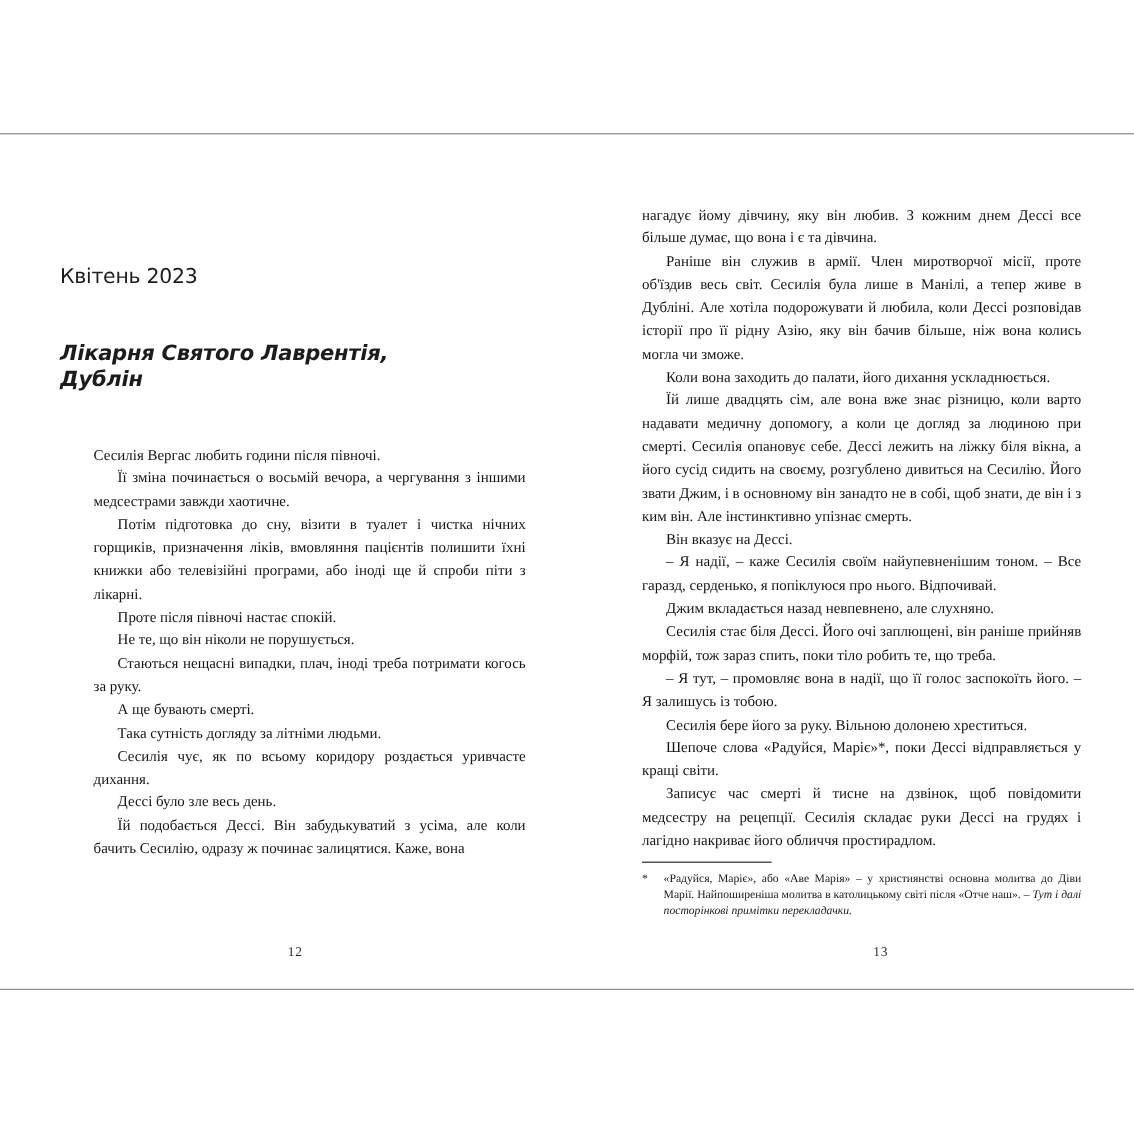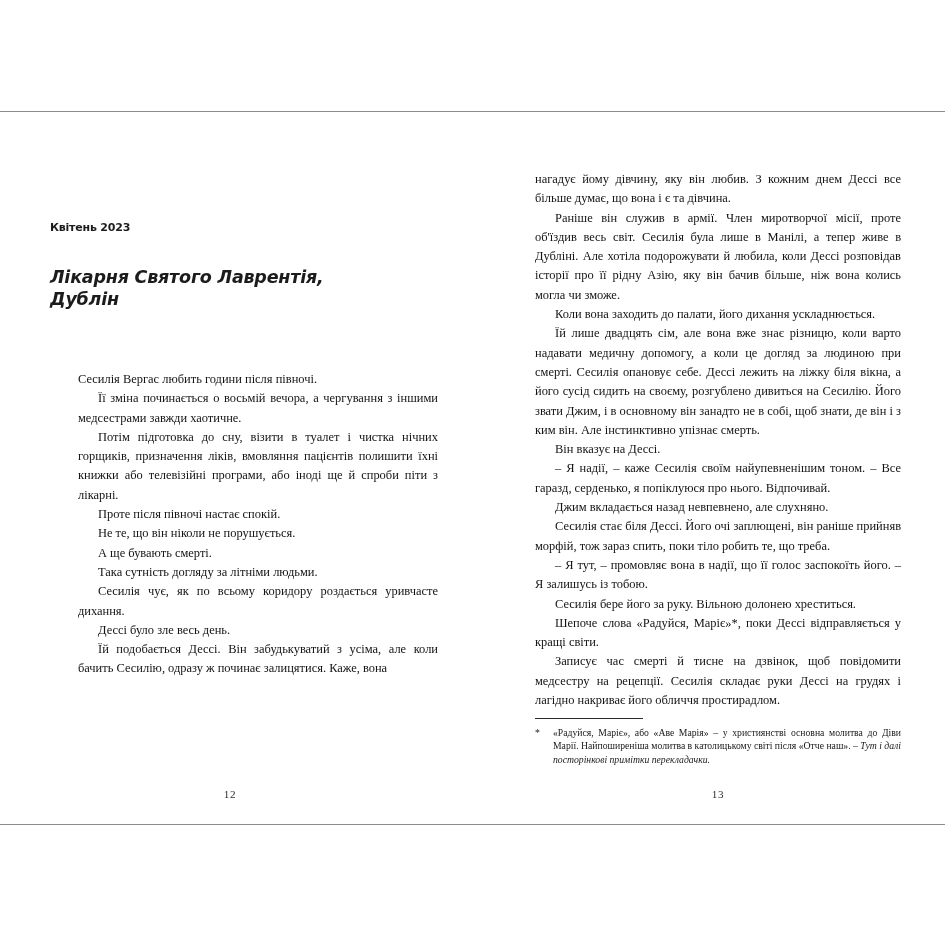--- a/index.html
+++ b/index.html
@@ -46,25 +46,25 @@
 
   
   .heading-block {
     position: absolute;
     left: 0;
     top: 110px;
     width: 100%;
   }
   .chapter-date {
     font-family: "DejaVu Sans", "Liberation Sans", sans-serif;
-    font-size: 11px;
-    font-weight: 700;
+    font-size: 17px;
+    font-weight: 400;
     letter-spacing: -0.2px;
     color: #1c1c1c;
-    margin: 0 0 32px 0;
+    margin: 0 0 43px 0;
     line-height: 1.1;
   }
   .chapter-place {
     font-family: "DejaVu Sans", "Liberation Sans", sans-serif;
     font-size: 17.5px;
     font-weight: 700;
     letter-spacing: -0.2px;
     color: #1c1c1c;
     margin: 0;
     line-height: 1.28;
@@ -114,21 +114,21 @@
   .footnote-text {
     flex: 1 1 auto;
     text-align: justify;
   }
   .footnote-text i { font-style: italic; }
 
   
   .folio {
     position: absolute;
     bottom: 26px;
-    left: 0;
+    left: 16px;
     width: 100%;
     text-align: center;
     font-size: 11.2px;
     color: #2e2e2e;
     letter-spacing: 0.6px;
   }
 </style>
 </head>
 <body>
 
@@ -140,20 +140,21 @@
       <h1 class="chapter-date">Квітень 2023</h1>
       <h2 class="chapter-place">Лікарня Святого Лаврентія, Дублін</h2>
     </div>
 
     <div class="page-body">
       <p class="para noindent">Сесилія Вергас любить години після півночі.</p>
       <p class="para">Її зміна починається о восьмій вечора, а чергування з іншими медсестрами завжди хаотичне.</p>
       <p class="para">Потім підготовка до сну, візити в туалет і чистка нічних горщиків, призначення ліків, вмовляння пацієнтів полишити їхні книжки або телевізійні програми, або іноді ще й спроби піти з лікарні.</p>
       <p class="para">Проте після півночі настає спокій.</p>
       <p class="para">Не те, що він ніколи не порушується.</p>
+      <p class="para">Стаються нещасні випадки, плач, іноді треба потримати когось за руку.</p>
       <p class="para">А ще бувають смерті.</p>
       <p class="para">Така сутність догляду за літніми людьми.</p>
       <p class="para">Сесилія чує, як по всьому коридору роздається уривчасте дихання.</p>
       <p class="para">Дессі було зле весь день.</p>
       <p class="para">Їй подобається Дессі. Він забудькуватий з усіма, але коли бачить Сесилію, одразу ж починає залицятися. Каже, вона</p>
     </div>
 
     <div class="folio">12</div>
   </div>
 

